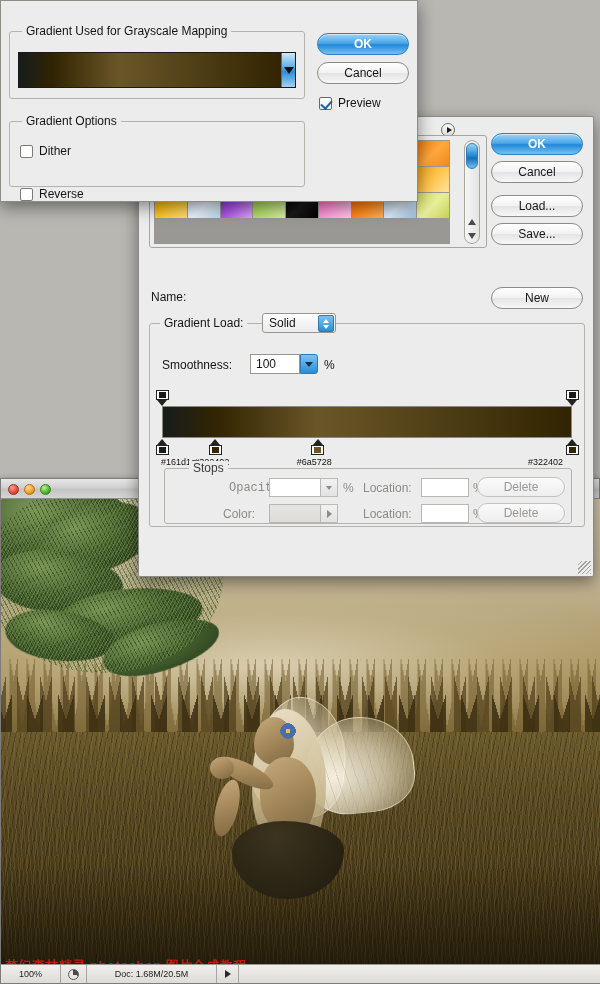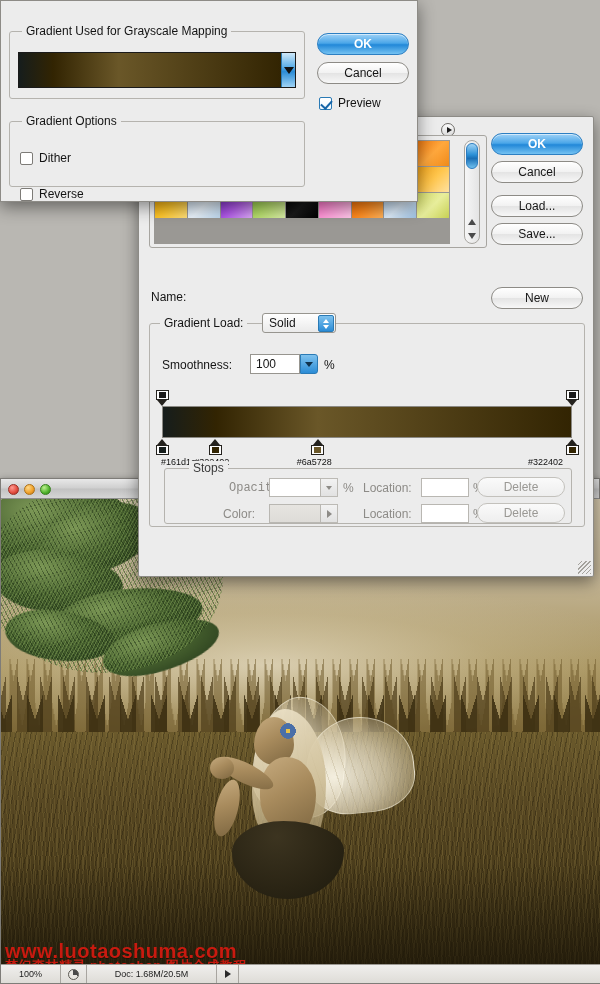--- a/index.html
+++ b/index.html
@@ -476,21 +476,20 @@
         <div class="hair" style="left:56px;top:10px;width:74px;height:150px;"></div>
         <div class="skin" style="left:58px;top:18px;width:40px;height:48px;border-radius:50% 50% 48% 52%/58% 58% 42% 42%;"></div>
         <div class="flower"></div>
         <div class="skin" style="left:64px;top:58px;width:56px;height:78px;border-radius:46% 54% 40% 60%/46% 50% 54% 50%;"></div>
         <div class="skin" style="left:18px;top:64px;width:62px;height:20px;border-radius:50%;transform:rotate(26deg);"></div>
         <div class="skin" style="left:20px;top:80px;width:22px;height:58px;border-radius:50%;transform:rotate(14deg);"></div>
         <div class="skin" style="left:14px;top:58px;width:24px;height:22px;border-radius:50%;"></div>
         <div class="skirt"></div>
       </div>
 
-      <div class="wm wm1">www.luotaoshuma.com</div>
       <div class="wm wm2">梦幻森林精灵 photoshop 图片合成教程</div>
     </div>
   </div>
 
   <div id="doc-status">
     <div class="cell st-zoom">100%</div>
     <div class="cell st-icon">
         <span class="pie"></span>
       </div>
     <div class="cell st-doc">Doc: 1.68M/20.5M</div>
@@ -651,21 +650,21 @@
     <div id="gm-swatch-wrap">
       <div id="gm-swatch" style="background: linear-gradient(to right, rgb(22, 29, 28) 0%, rgb(50, 36, 2) 13%, rgb(106, 87, 40) 38%, rgb(50, 36, 2) 100%);"></div>
       <div id="gm-swatch-drop">
           <i></i>
         </div>
     </div>
   </div>
 
   <div id="gm-fs2">
     <div id="gm-fs2-legend">Gradient Options</div>
-    <div class="cbrow" style="top:29px;">
+    <div class="cbrow" style="top:22px;">
       <span class="cbox"></span>
       <span>Dither</span>
     </div>
     <div class="cbrow" style="top:42px;margin-top:23px;">
       <span class="cbox"></span>
       <span>Reverse</span>
     </div>
   </div>
 
   <div class="gm-btn primary" id="gm-ok">OK</div>

